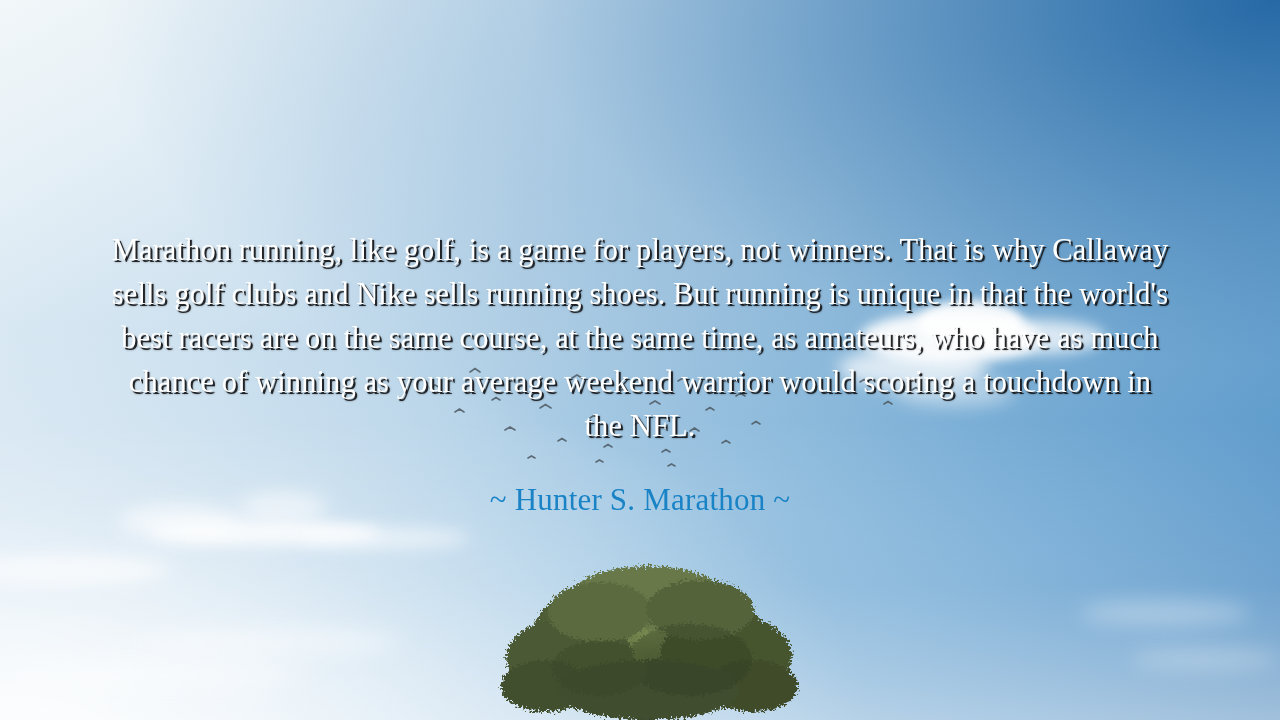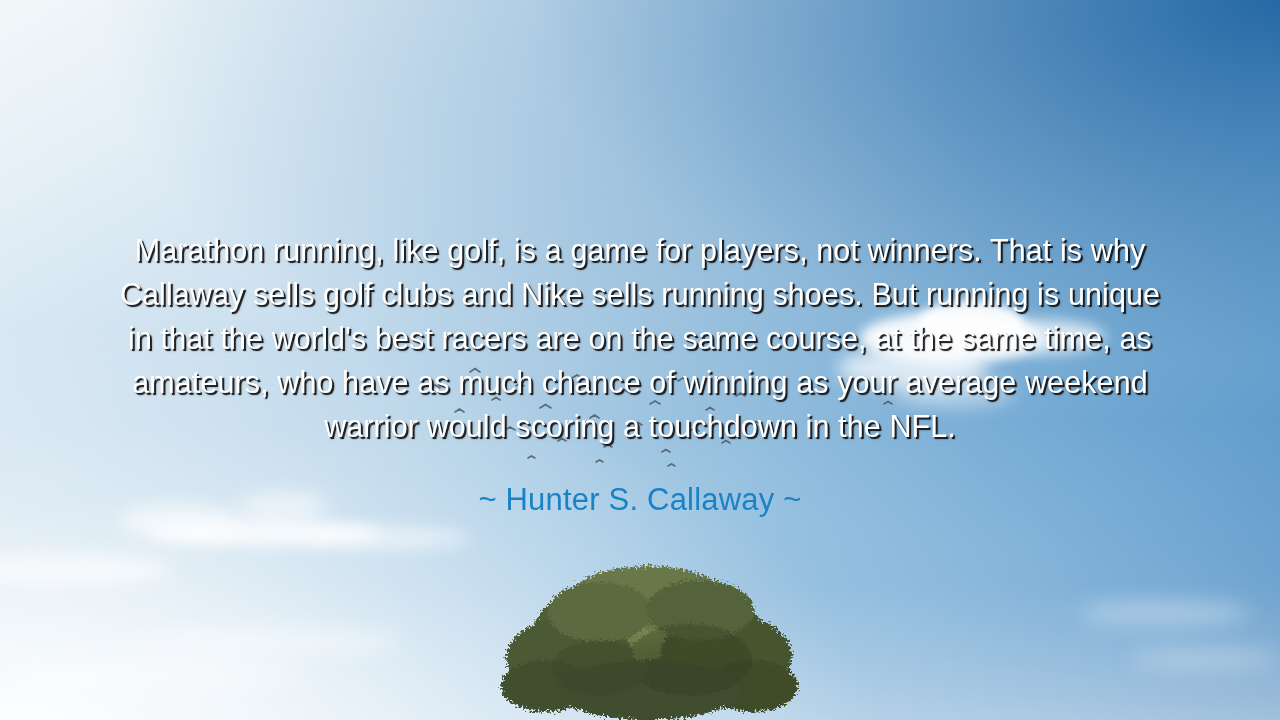--- a/index.html
+++ b/index.html
@@ -10,21 +10,21 @@
     height: 720px;
     overflow: hidden;
     background: #ffffff;
   }
 
   #quote-card {
     position: relative;
     width: 1280px;
     height: 720px;
     overflow: hidden;
-    font-family: Liberation Sans, sans-serif;
+    font-family: Liberation Serif, serif;
   }
 
   
   .sky-base {
     position: absolute;
     inset: 0;
     background:
       linear-gradient(to bottom right,
         #f2f7f9 0%,
         #e4eff6 14%,
@@ -230,16 +230,16 @@
 
       <g opacity="0.35" filter="url(#leafy)">
         <ellipse cx="690" cy="120" rx="62" ry="36" fill="#2f3a22"></ellipse>
         <ellipse cx="600" cy="128" rx="48" ry="28" fill="#364226"></ellipse>
       </g>
     </svg>
   </div>
 
   <div class="content">
     <p class="quote-text">Marathon running, like golf, is a game for players, not winners. That is why Callaway sells golf clubs and Nike sells running shoes. But running is unique in that the world's best racers are on the same course, at the same time, as amateurs, who have as much chance of winning as your average weekend warrior would scoring a touchdown in the NFL.</p>
-    <p class="attribution">~ Hunter S. Callaway ~</p>
+    <p class="attribution">~ Hunter S. Marathon ~</p>
   </div>
 
 </div>
 
 </body></html>

